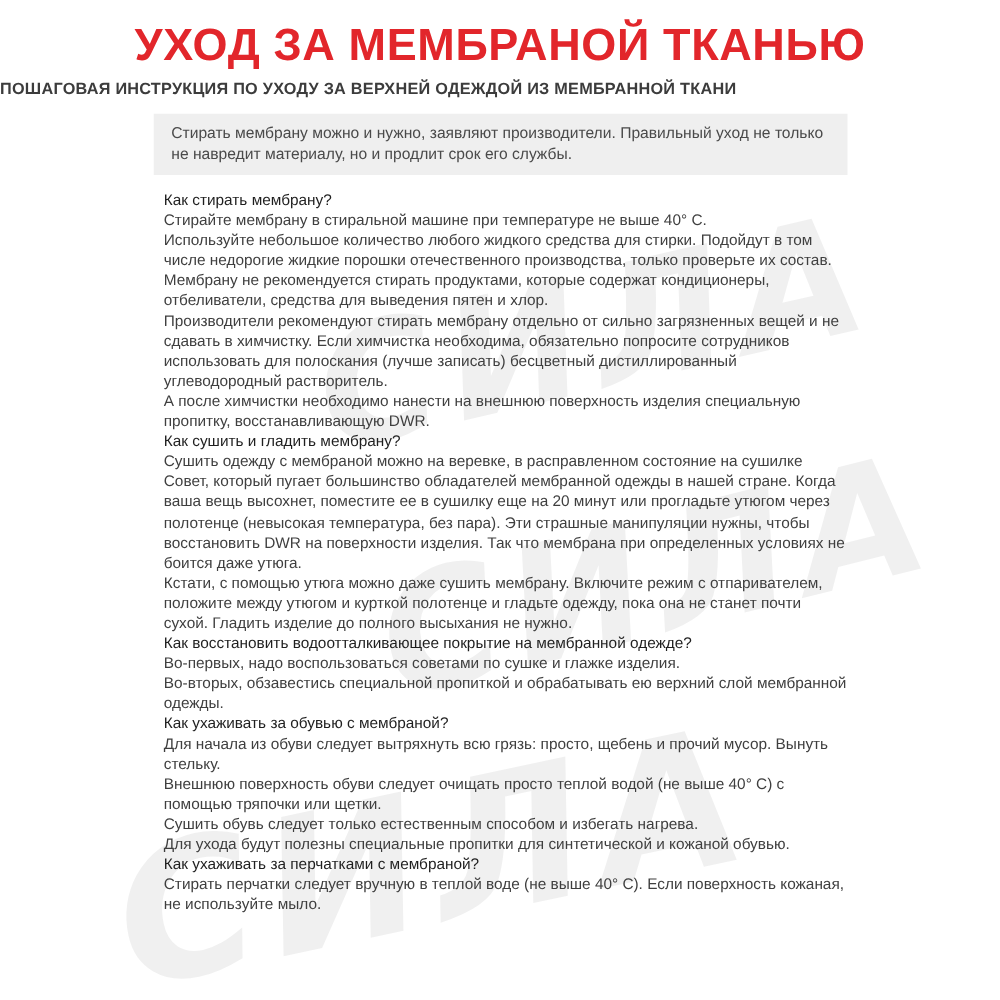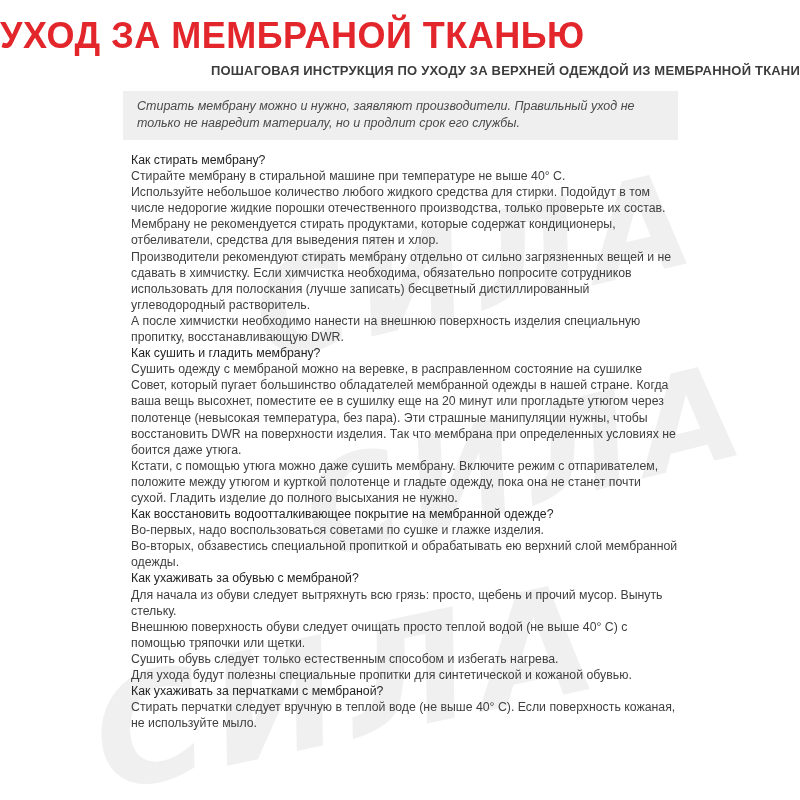--- a/index.html
+++ b/index.html
@@ -11,47 +11,47 @@
     position: relative;
     width: 800px;
     height: 800px;
     background: #ffffff;
     overflow: hidden;
     font-family: "Liberation Sans", sans-serif;
   }
   .page-title {
     margin: 0;
     padding-top: 16px;
+    text-align: center;
     font-size: 36px;
     line-height: 40px;
     font-weight: bold;
     letter-spacing: 0.5px;
     color: #e2262b;
   }
   .page-subtitle {
     margin-top: 7px;
-    text-align: right;
+    text-align: left;
     font-size: 13px;
     font-weight: bold;
     letter-spacing: 0.2px;
     color: #3c3c3c;
-    padding-left: 32px;
   }
   .intro-box {
     position: relative;
     z-index: 2;
     margin: 13px auto 0 123px;
     width: 527px;
     background: #efefef;
     padding: 7px 14px 8px 14px;
     font-size: 12.5px;
     line-height: 17px;
     color: #4a4a4a;
   }
-  .intro-box p { margin: 0; font-style: italic; }
+  .intro-box p { margin: 0; }
   .article {
     position: relative;
     z-index: 2;
     margin: 12px 0 0 131px;
     width: 548px;
     font-size: 12.3px;
     line-height: 16.1px;
     color: #3f3f3f;
   }
   .article p { margin: 0; }

